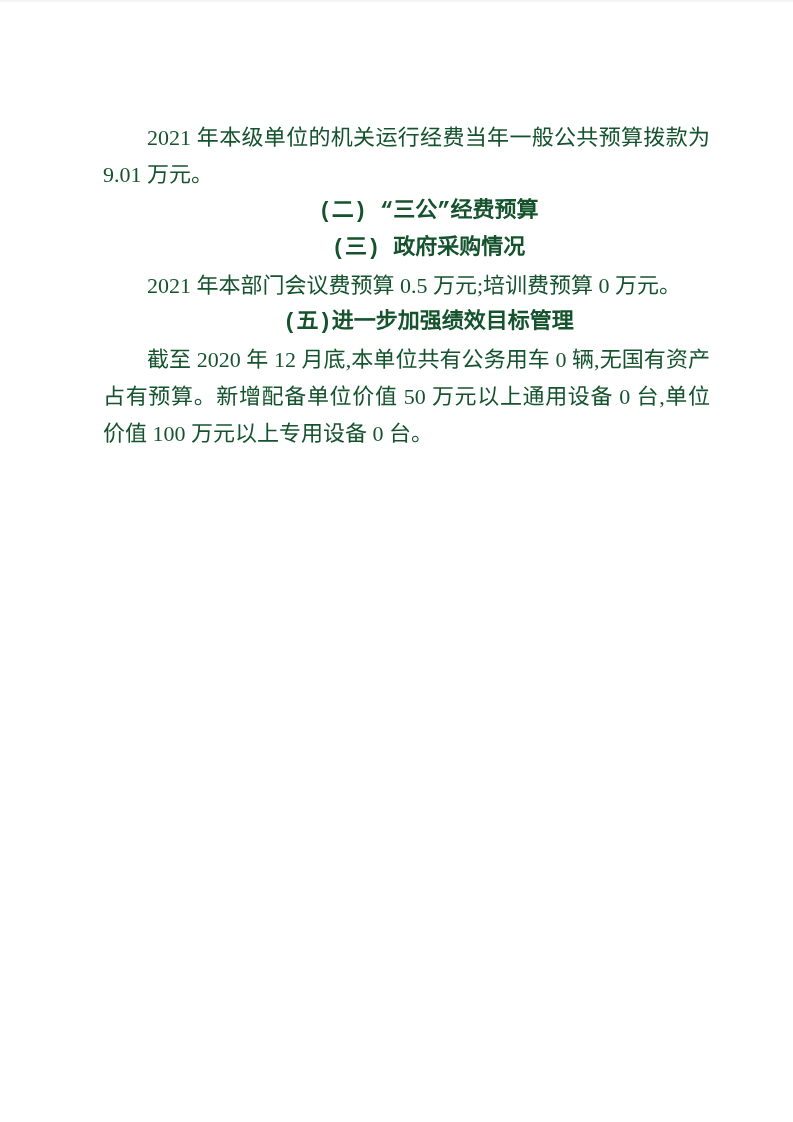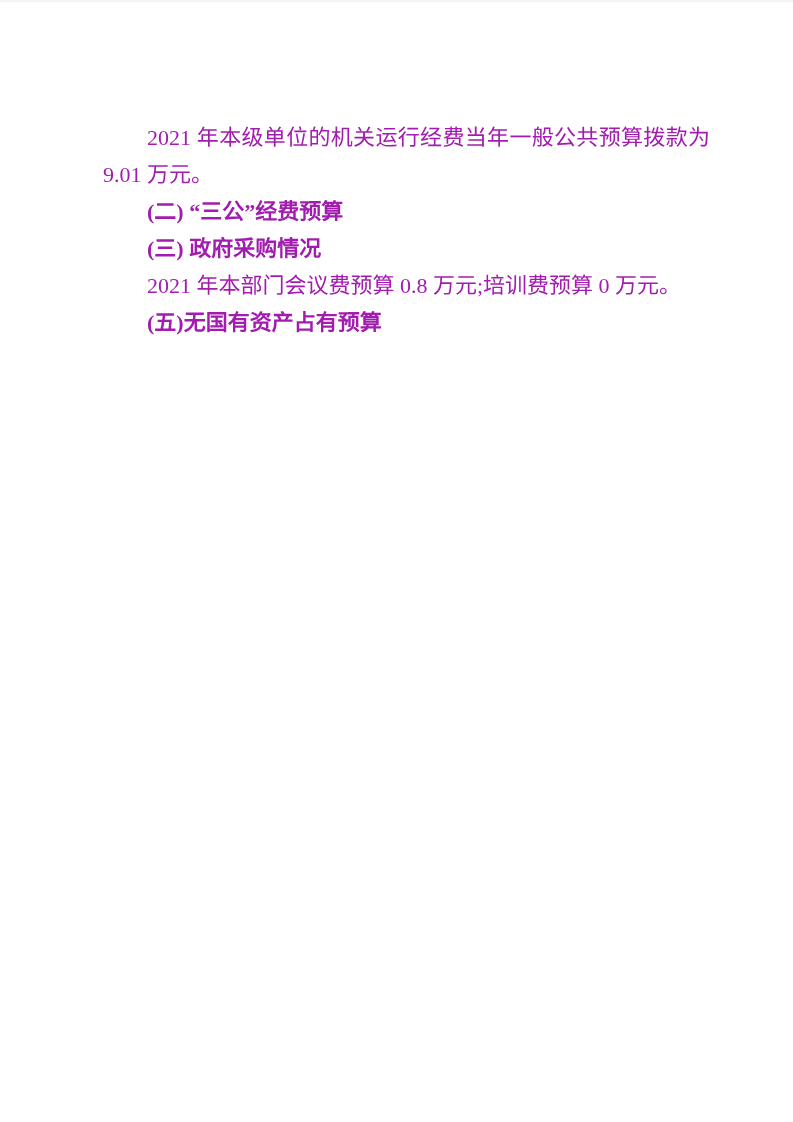--- a/index.html
+++ b/index.html
@@ -34,28 +34,30 @@
   }
   .content p {
     margin: 0;
     text-indent: 2em;
     text-align: justify;
     text-justify: inter-ideograph;
     word-break: break-all;
   }
   .content p.heading {
     font-weight: 700;
-    text-align: left;
+    text-align: center;
+    font-family: Liberation Mono, monospace;
   }
 </style>
 </head>
 <body style="background: rgb(255, 255, 255);">
 
 <div class="page">
   <div class="page-top-edge"></div>
-  <div class="content" style="color: #a21caf;">
+  <div class="content" style="color: #14532d;">
       <p class="paragraph">2021 年本级单位的机关运行经费当年一般公共预算拨款为 9.01 万元。</p>
       <p class="heading">(二) “三公”经费预算</p>
       <p class="heading">(三) 政府采购情况</p>
-      <p class="paragraph">2021 年本部门会议费预算 0.8 万元;培训费预算 0 万元。</p>
-      <p class="heading">(五)无国有资产占有预算</p>
+      <p class="paragraph">2021 年本部门会议费预算 0.5 万元;培训费预算 0 万元。</p>
+      <p class="heading">(五)进一步加强绩效目标管理</p>
+      <p class="paragraph">截至 2020 年 12 月底,本单位共有公务用车 0 辆,无国有资产占有预算。新增配备单位价值 50 万元以上通用设备 0 台,单位价值 100 万元以上专用设备 0 台。</p>
     </div>
 </div>
 
 </body></html>

